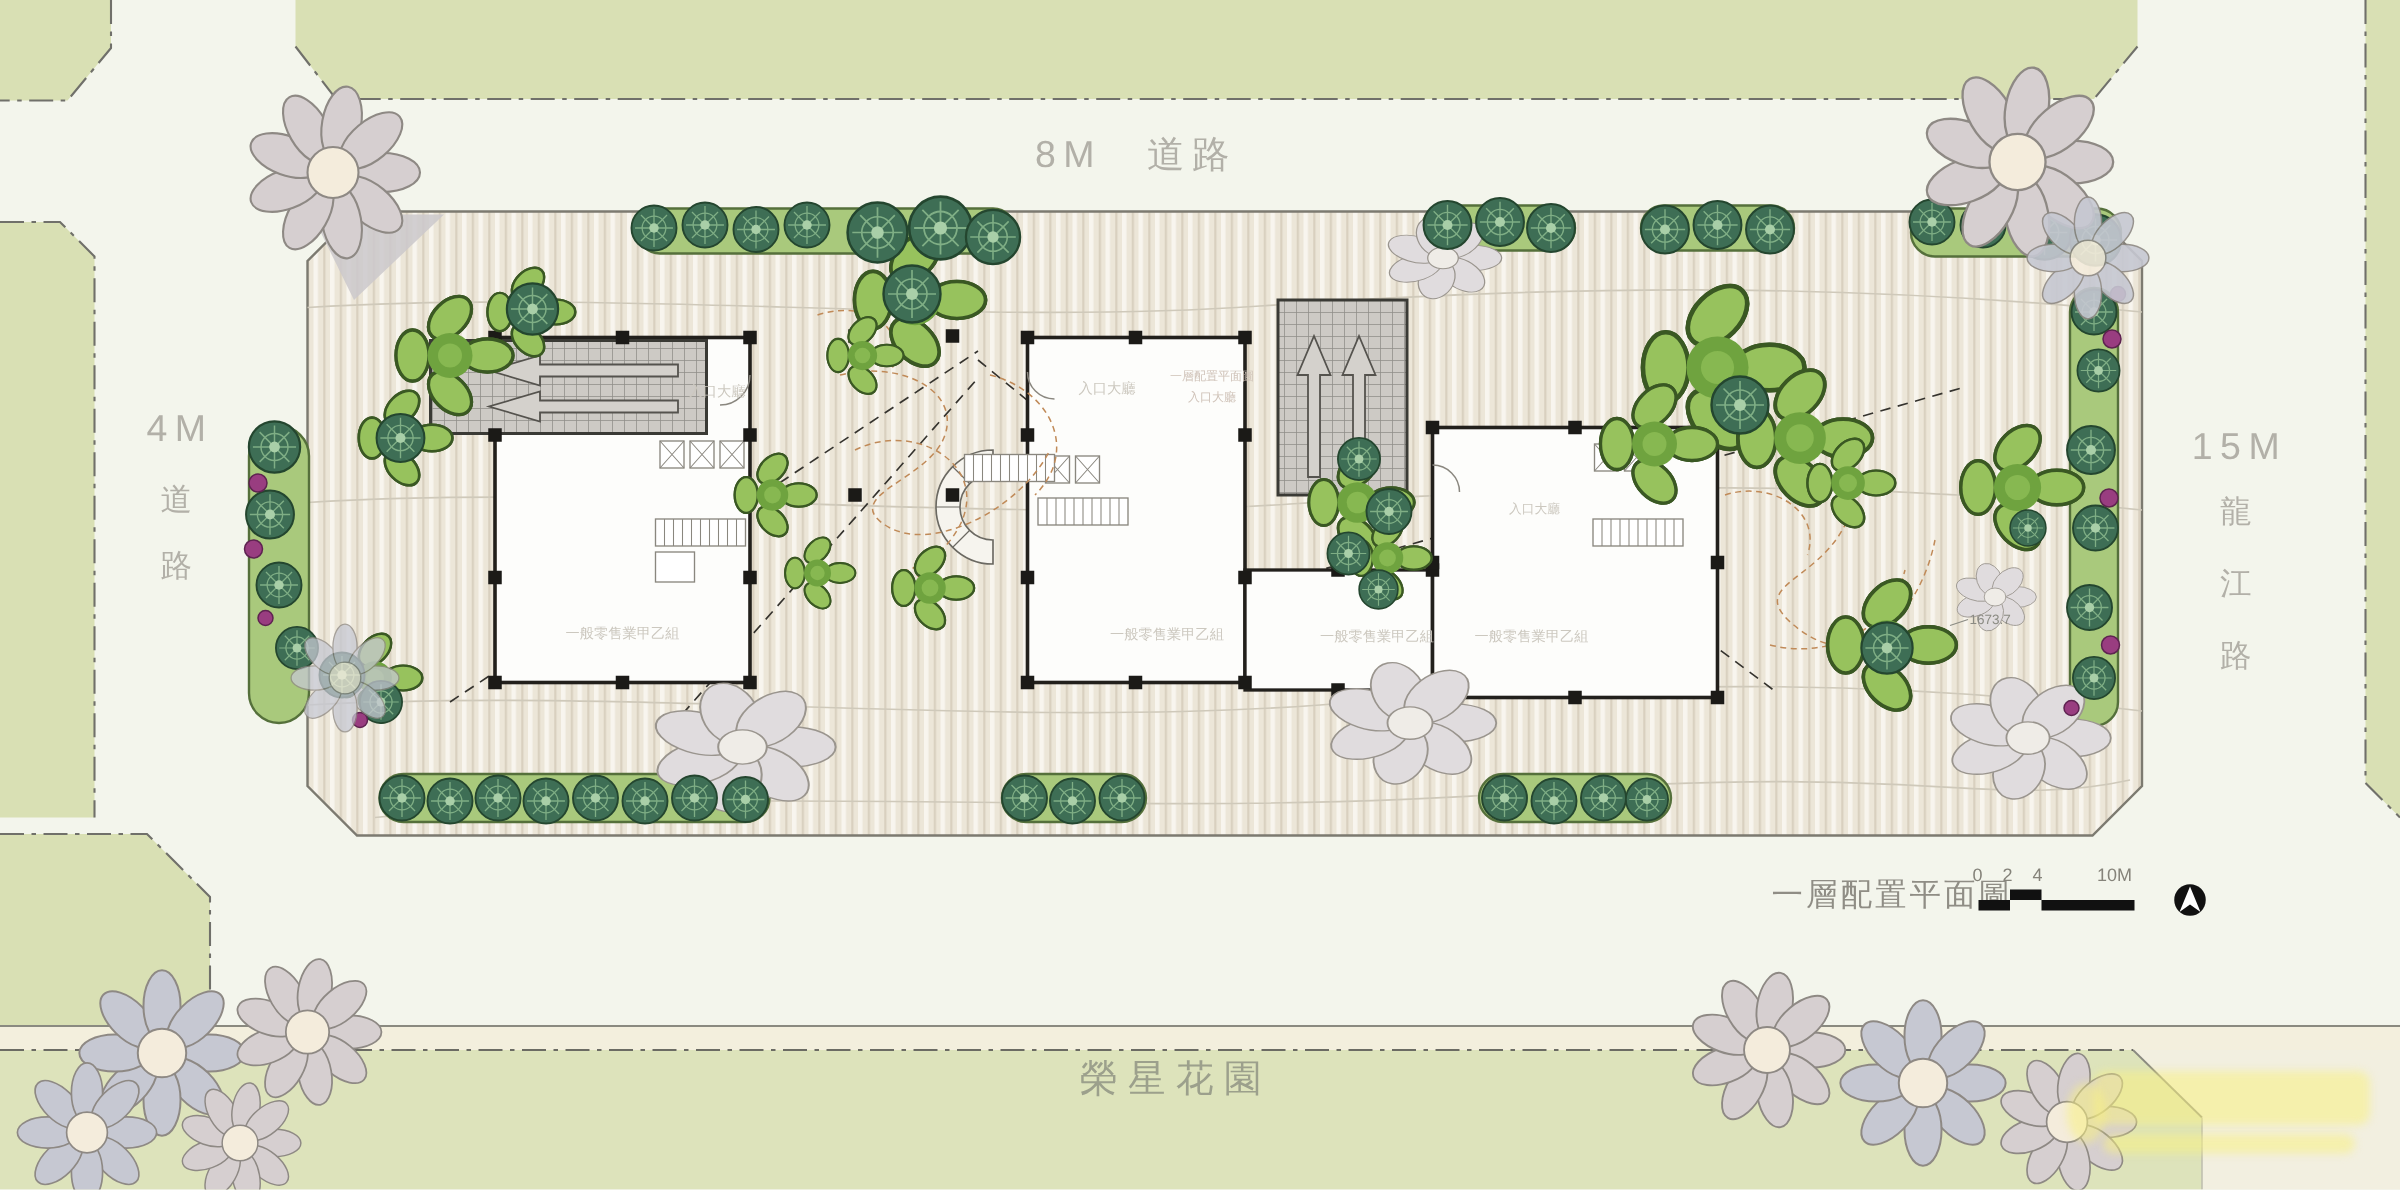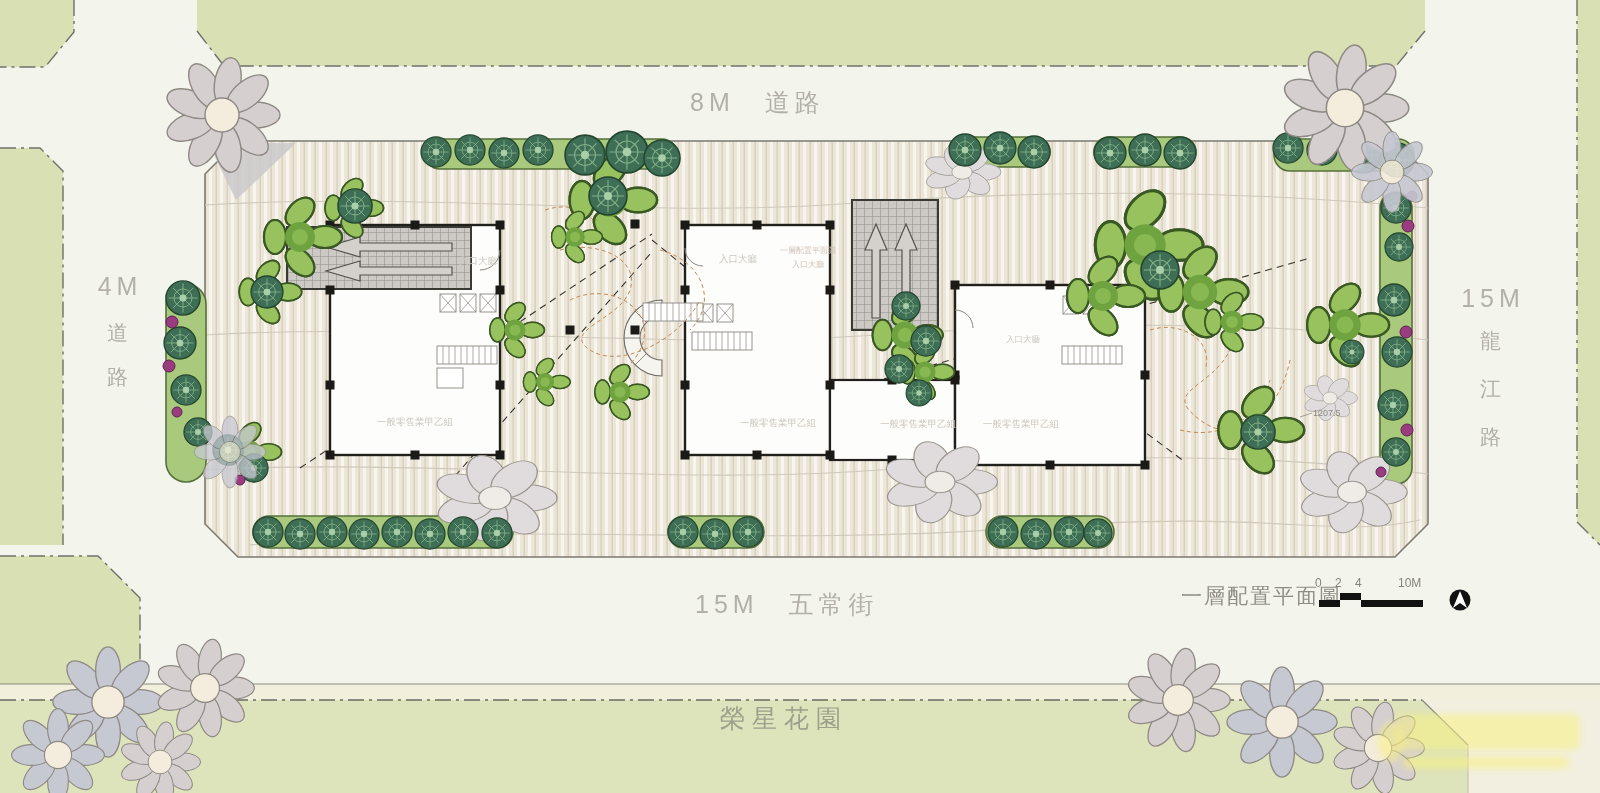--- a/index.html
+++ b/index.html
@@ -388,40 +388,36 @@
   <div style="font-size:21px;margin-top:16px;">路</div>
 </div>
 
 <div class="lbl road-lbl vstack" style="left:1458px;top:284px;width:70px;">
   <div>15M</div>
   <div style="font-size:21px;margin-top:14px;">龍</div>
   <div style="font-size:21px;margin-top:20px;">江</div>
   <div style="font-size:21px;margin-top:20px;">路</div>
 </div>
 
-<div class="lbl road-lbl" style="left:695px;top:588px;">
-  <span>15M</span>
-  <span style="margin-left:18px;">五常街</span>
-</div>
 
 <div class="lbl park-lbl" style="left:720px;top:702px;">榮星花園</div>
 
 <div class="lbl title-lbl" style="left:1158px;top:582px;margin-left:23px;">一層配置平面圖</div>
 
 <div>
   <span class="tick" style="left:1315px;top:576px;">0</span>
   <span class="tick" style="left:1335px;top:576px;">2</span>
   <span class="tick" style="left:1355px;top:576px;">4</span>
   <span class="tick" style="left:1398px;top:576px;">10M</span>
   <div class="bar" style="left:1319px;top:600px;width:21px;height:7px;"></div>
   <div class="bar" style="left:1340px;top:593px;width:21px;height:7px;"></div>
   <div class="bar" style="left:1361px;top:600px;width:62px;height:7px;"></div>
 </div>
 
-<div class="lbl dim" style="left:1313px;top:408px;">1207.5</div>
+<div class="lbl dim" style="left:1313px;top:408px;">1673.7</div>
 
 <div class="lbl faint" style="left:445px;top:255px;width:66px;">入口大廳</div>
 <div class="lbl faint" style="left:372px;top:416px;width:86px;">一般零售業甲乙組</div>
 <div class="lbl faint" style="left:712px;top:253px;width:52px;">入口大廳</div>
 <div class="lbl faint2" style="left:778px;top:245px;width:60px;">一層配置平面圖</div>
 <div class="lbl faint2" style="left:778px;top:259px;width:60px;">入口大廳</div>
 <div class="lbl faint" style="left:737px;top:417px;width:82px;">一般零售業甲乙組</div>
 <div class="lbl faint" style="left:879px;top:418px;width:78px;">一般零售業甲乙組</div>
 <div class="lbl faint" style="left:982px;top:418px;width:78px;">一般零售業甲乙組</div>
 <div class="lbl faint" style="left:995px;top:334px;width:56px;font-size:8.5px;">入口大廳</div>

